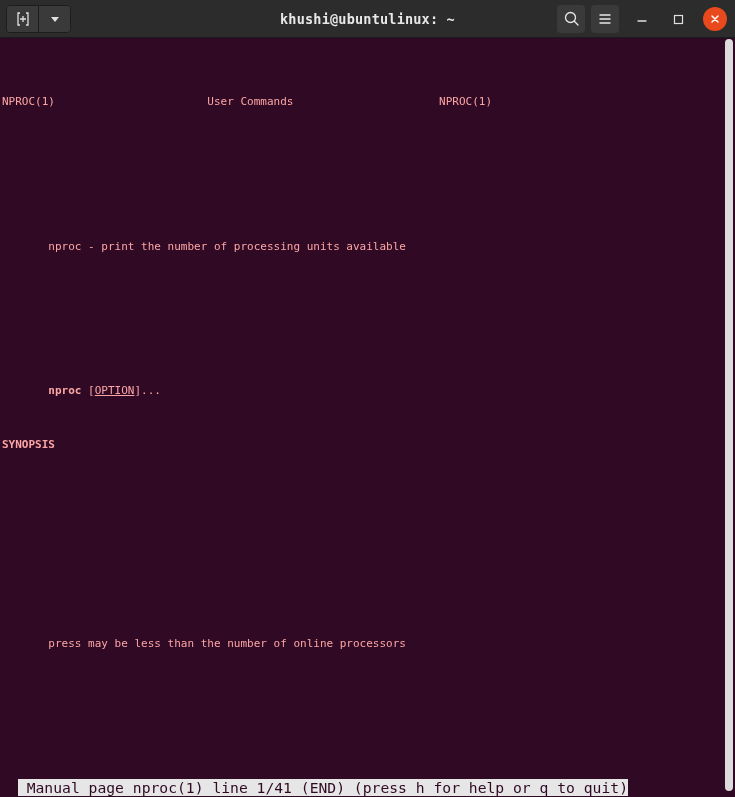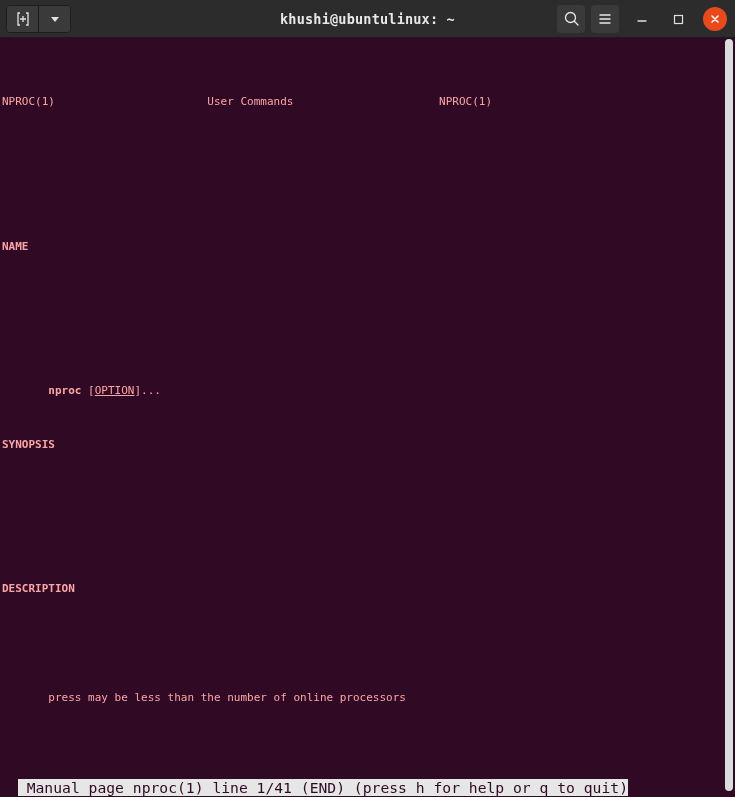--- a/index.html
+++ b/index.html
@@ -231,30 +231,29 @@
     </div>
   </div>
 
   <div class="term">
     <div class="screen">
 
       <div class="line"><span>NPROC(1)</span><span>                       </span><span>User Commands</span><span>                      </span><span>NPROC(1)</span></div>
 
       <div class="line"> </div>
 
-      <div class="line b">NAME</div>
+      <div class="line"><span>       </span><span>nproc - print the number of processing units available</span></div>
 
       <div class="line"> </div>
 
       <div class="line"><span>       </span><span class="b">nproc</span><span> [</span><span class="u">OPTION</span><span>]...</span></div>
       <div class="line b">SYNOPSIS</div>
 
       <div class="line"> </div>
 
-      <div class="line b">DESCRIPTION</div>
       <div class="line"><span>       </span></div>
       <div class="line"><span>       </span><span>press may be less than the number of online processors</span></div>
 
       
 
       
 
       
 
       

